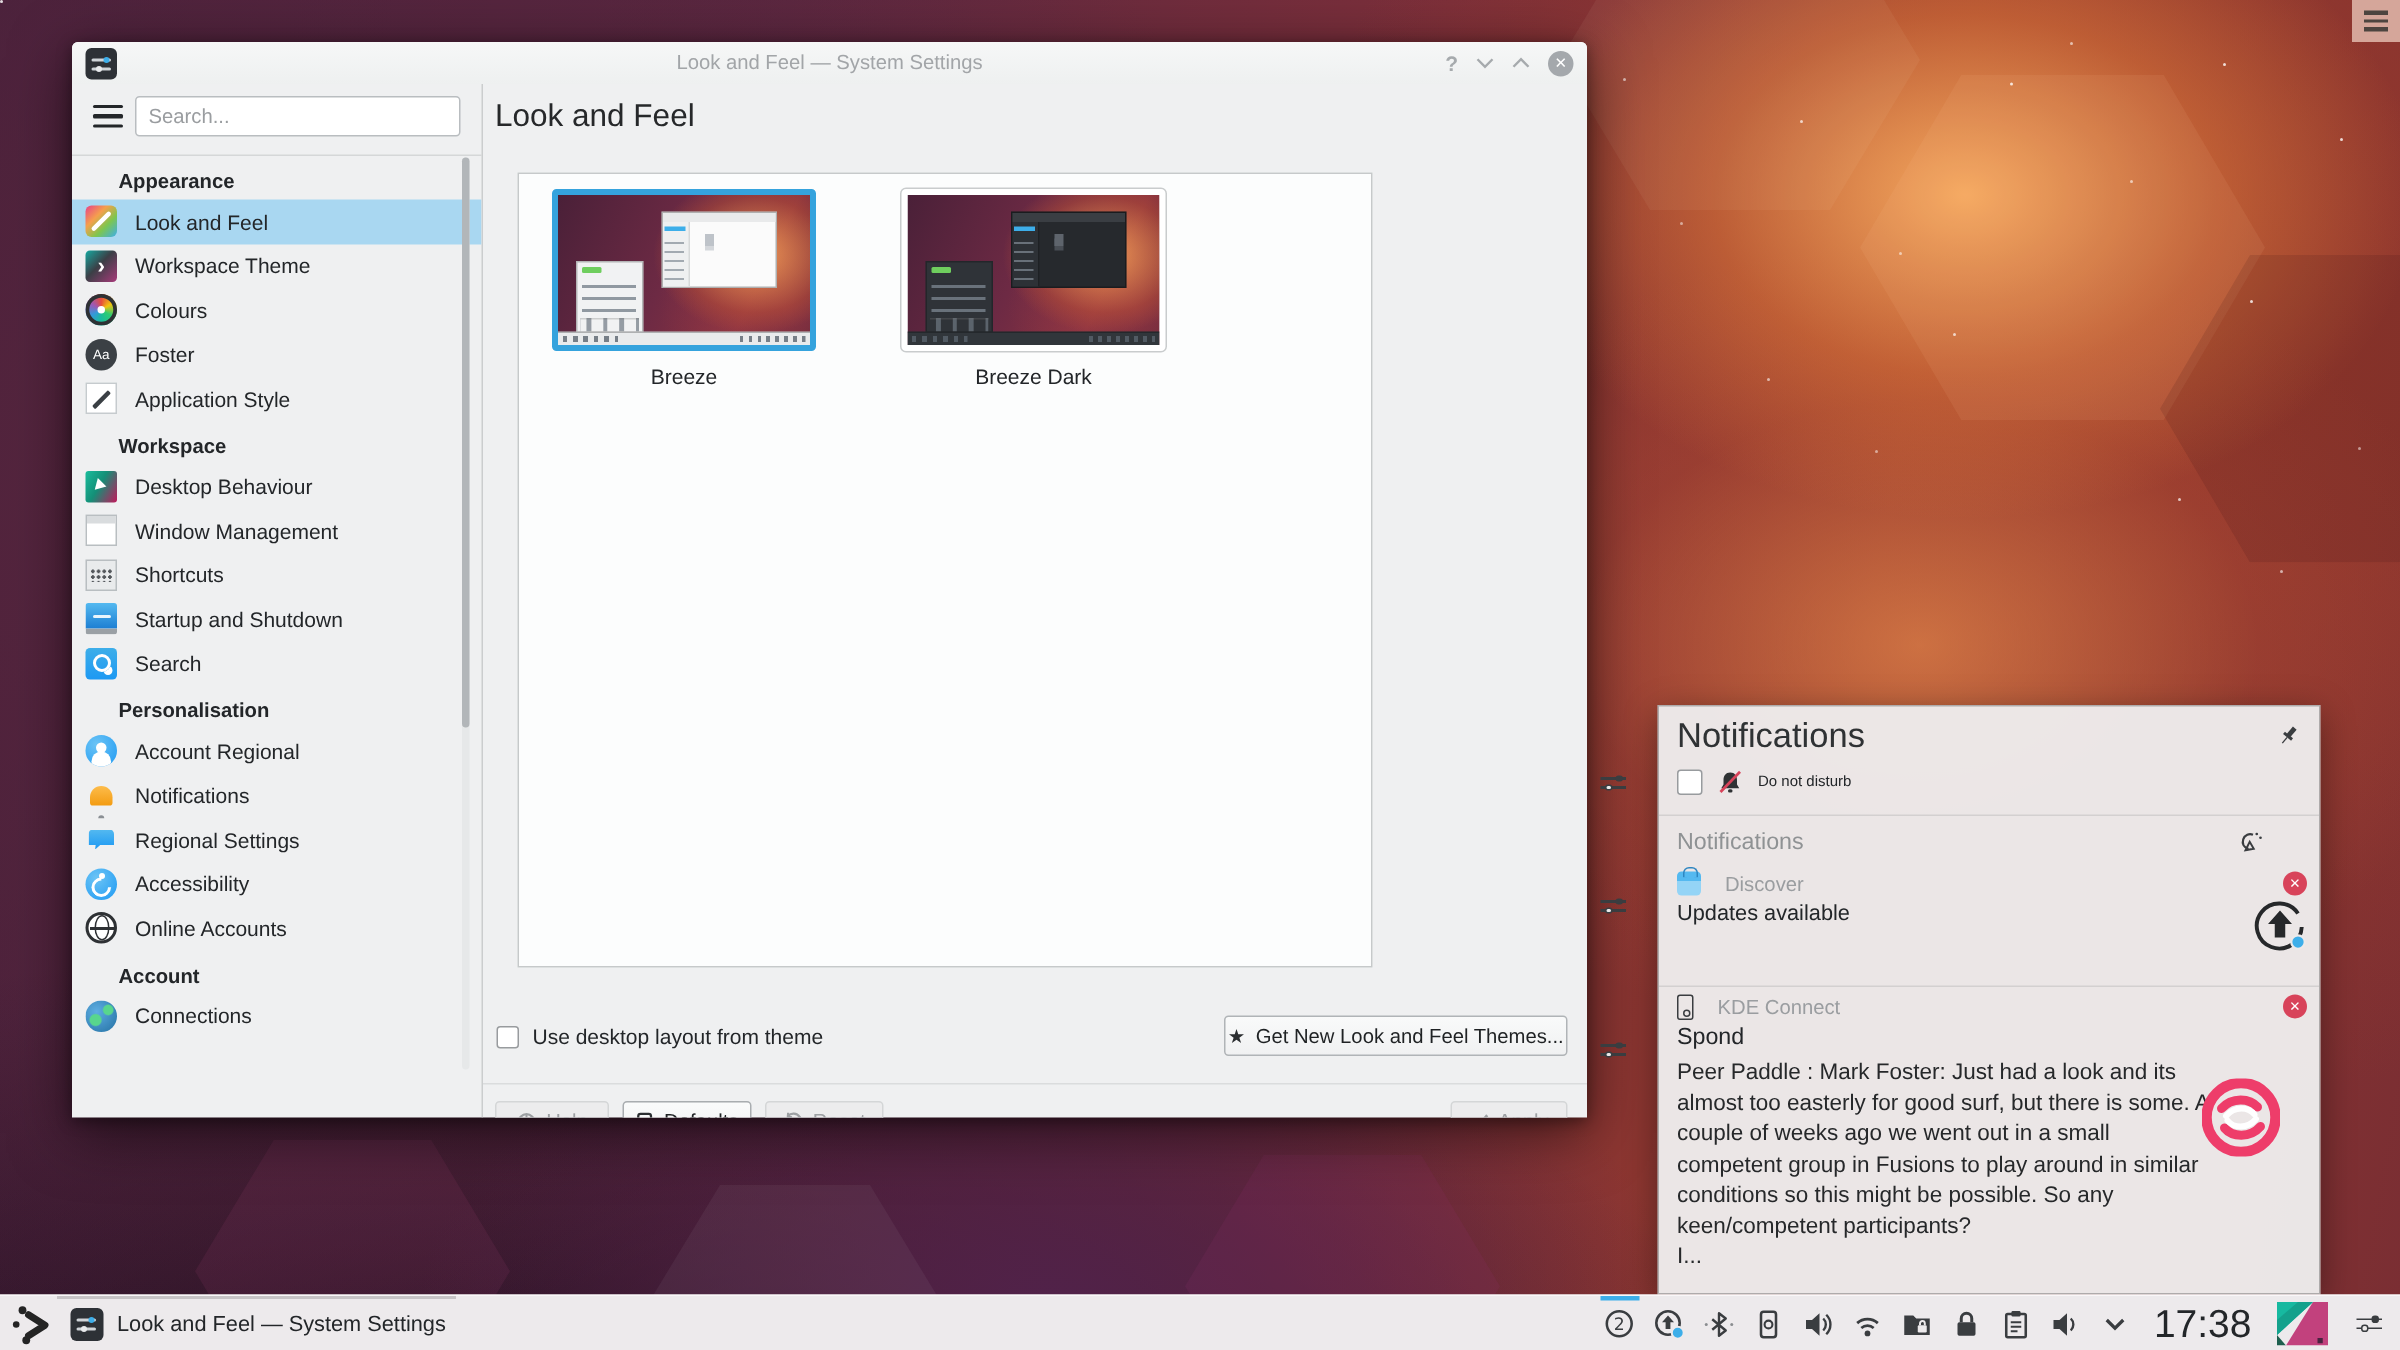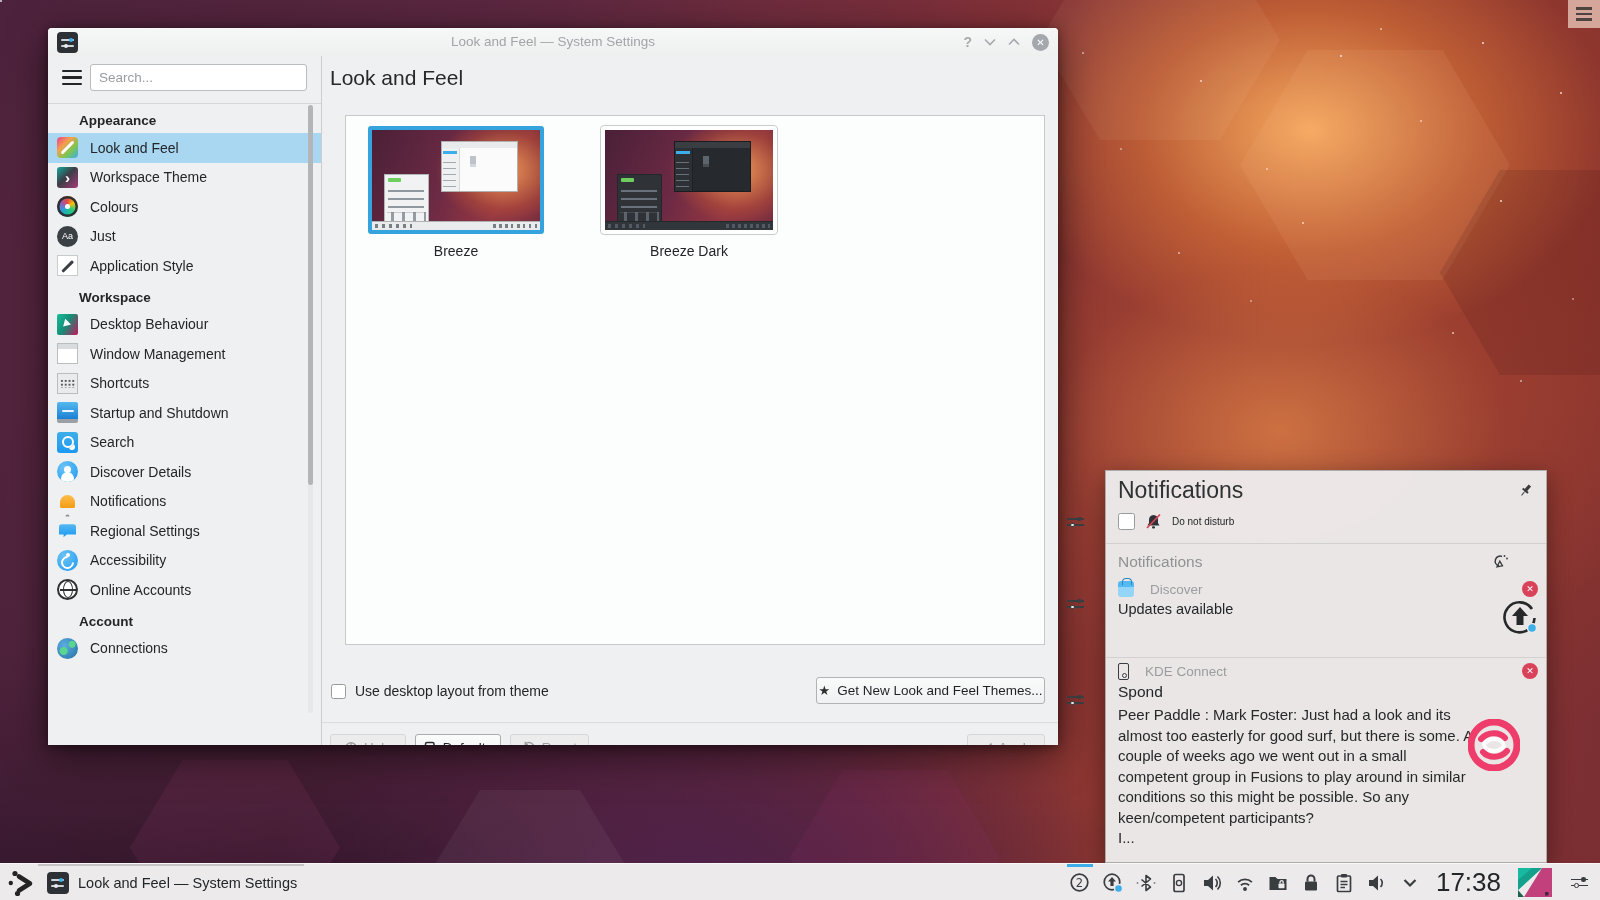--- a/index.html
+++ b/index.html
@@ -130,21 +130,21 @@
   .icon-online-accounts { border:2px solid #2e3134; border-radius:50%; background:#fff; }
   .icon-online-accounts::before { content:""; position:absolute; width:16px; height:1.6px; background:#2e3134; }
   .icon-online-accounts::after { content:""; width:8px; height:15px; border:1.6px solid #2e3134; border-radius:50%; }
   .icon-connections { border-radius:50%;
     background:radial-gradient(circle at 32% 62%, #58d68d 3.5px, transparent 4.5px),
                radial-gradient(circle at 72% 30%, #58d68d 3px, transparent 4px),
                radial-gradient(circle at 35% 35%, #5dade2, #2471a3); }
 
   
   .page-title { position:absolute; left:282px; top:38px; font-size:21px; color:#26282a; }
-  .card { position:absolute; left:297px; top:87px; width:700px; height:530px;
+  .card { position:absolute; left:297px; top:87px; width:570px; height:530px;
     background:#fcfdfd; border:1px solid #c6c9ca; display:flex; gap:57px; padding:10px 0 0 22px; }
   .theme-card { width:176px; }
   .thumb-frame { width:176px; height:108px; border:4px solid #fff; outline:1px solid #c9cccd; border-radius:3px; overflow:hidden; }
   .theme-card.selected .thumb-frame { border-color:#35a3dd; outline:none; }
   .theme-name { text-align:center; margin-top:9px; font-size:14px; color:#232629; }
 
   
   .mock { position:relative; width:100%; height:100%;
     background: radial-gradient(90px 70px at 78% 40%, rgba(255,170,90,.85), rgba(200,90,50,.35) 55%, transparent 75%),
                 radial-gradient(120px 90px at 90% 75%, rgba(160,60,70,.6), transparent 70%),
@@ -319,21 +319,21 @@
       <div class="sb-item">
         <span class="sb-icon icon-workspace-theme"></span>
         <span>Workspace Theme</span>
       </div>
       <div class="sb-item">
         <span class="sb-icon icon-colours"></span>
         <span>Colours</span>
       </div>
       <div class="sb-item">
         <span class="sb-icon icon-fonts"></span>
-        <span>Just</span>
+        <span>Foster</span>
       </div>
       <div class="sb-item">
         <span class="sb-icon icon-application-style"></span>
         <span>Application Style</span>
       </div>
       <div class="sb-header">Workspace</div>
       <div class="sb-item">
         <span class="sb-icon icon-desktop-behaviour"></span>
         <span>Desktop Behaviour</span>
       </div>
@@ -346,23 +346,24 @@
         <span>Shortcuts</span>
       </div>
       <div class="sb-item">
         <span class="sb-icon icon-startup-shutdown"></span>
         <span>Startup and Shutdown</span>
       </div>
       <div class="sb-item">
         <span class="sb-icon icon-search"></span>
         <span>Search</span>
       </div>
+      <div class="sb-header">Personalisation</div>
       <div class="sb-item">
         <span class="sb-icon icon-account-details"></span>
-        <span>Discover Details</span>
+        <span>Account Regional</span>
       </div>
       <div class="sb-item">
         <span class="sb-icon icon-notifications"></span>
         <span>Notifications</span>
       </div>
       <div class="sb-item">
         <span class="sb-icon icon-regional-settings"></span>
         <span>Regional Settings</span>
       </div>
       <div class="sb-item">

